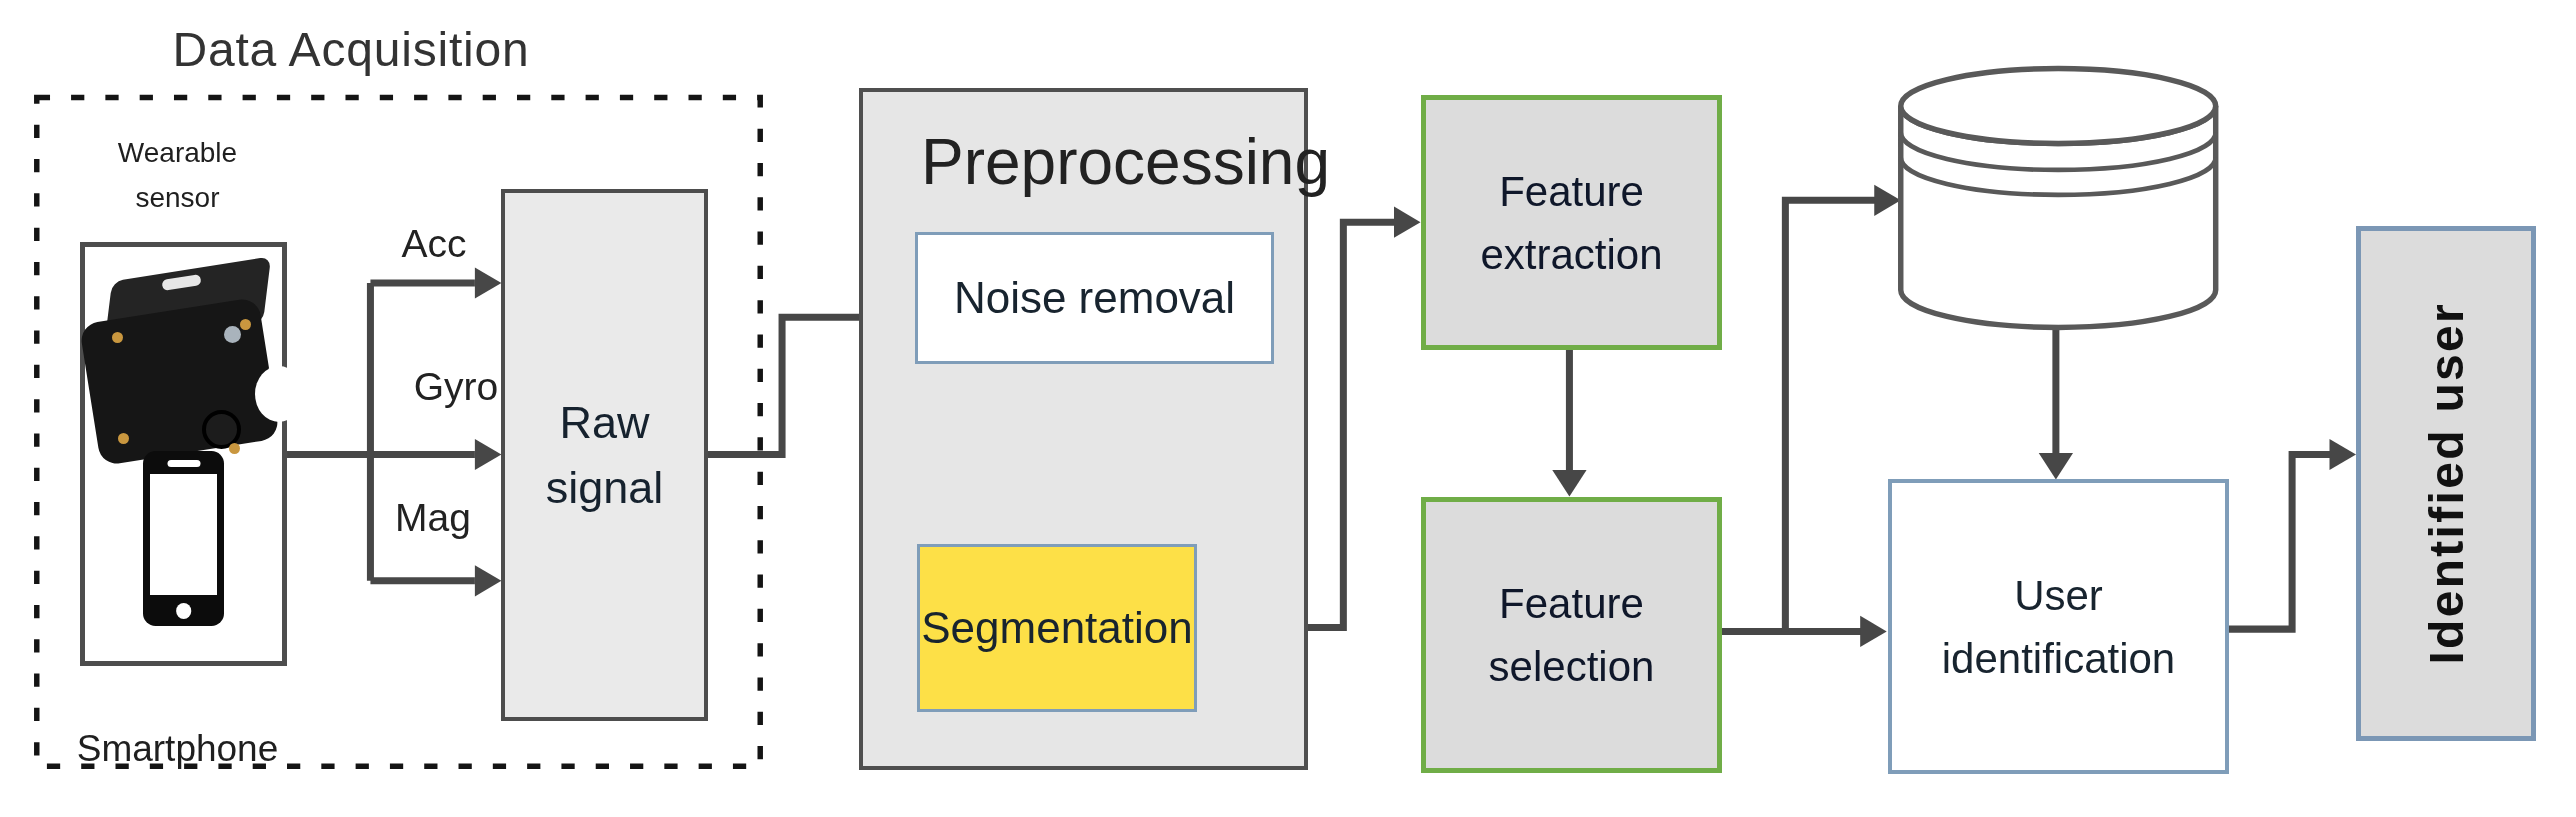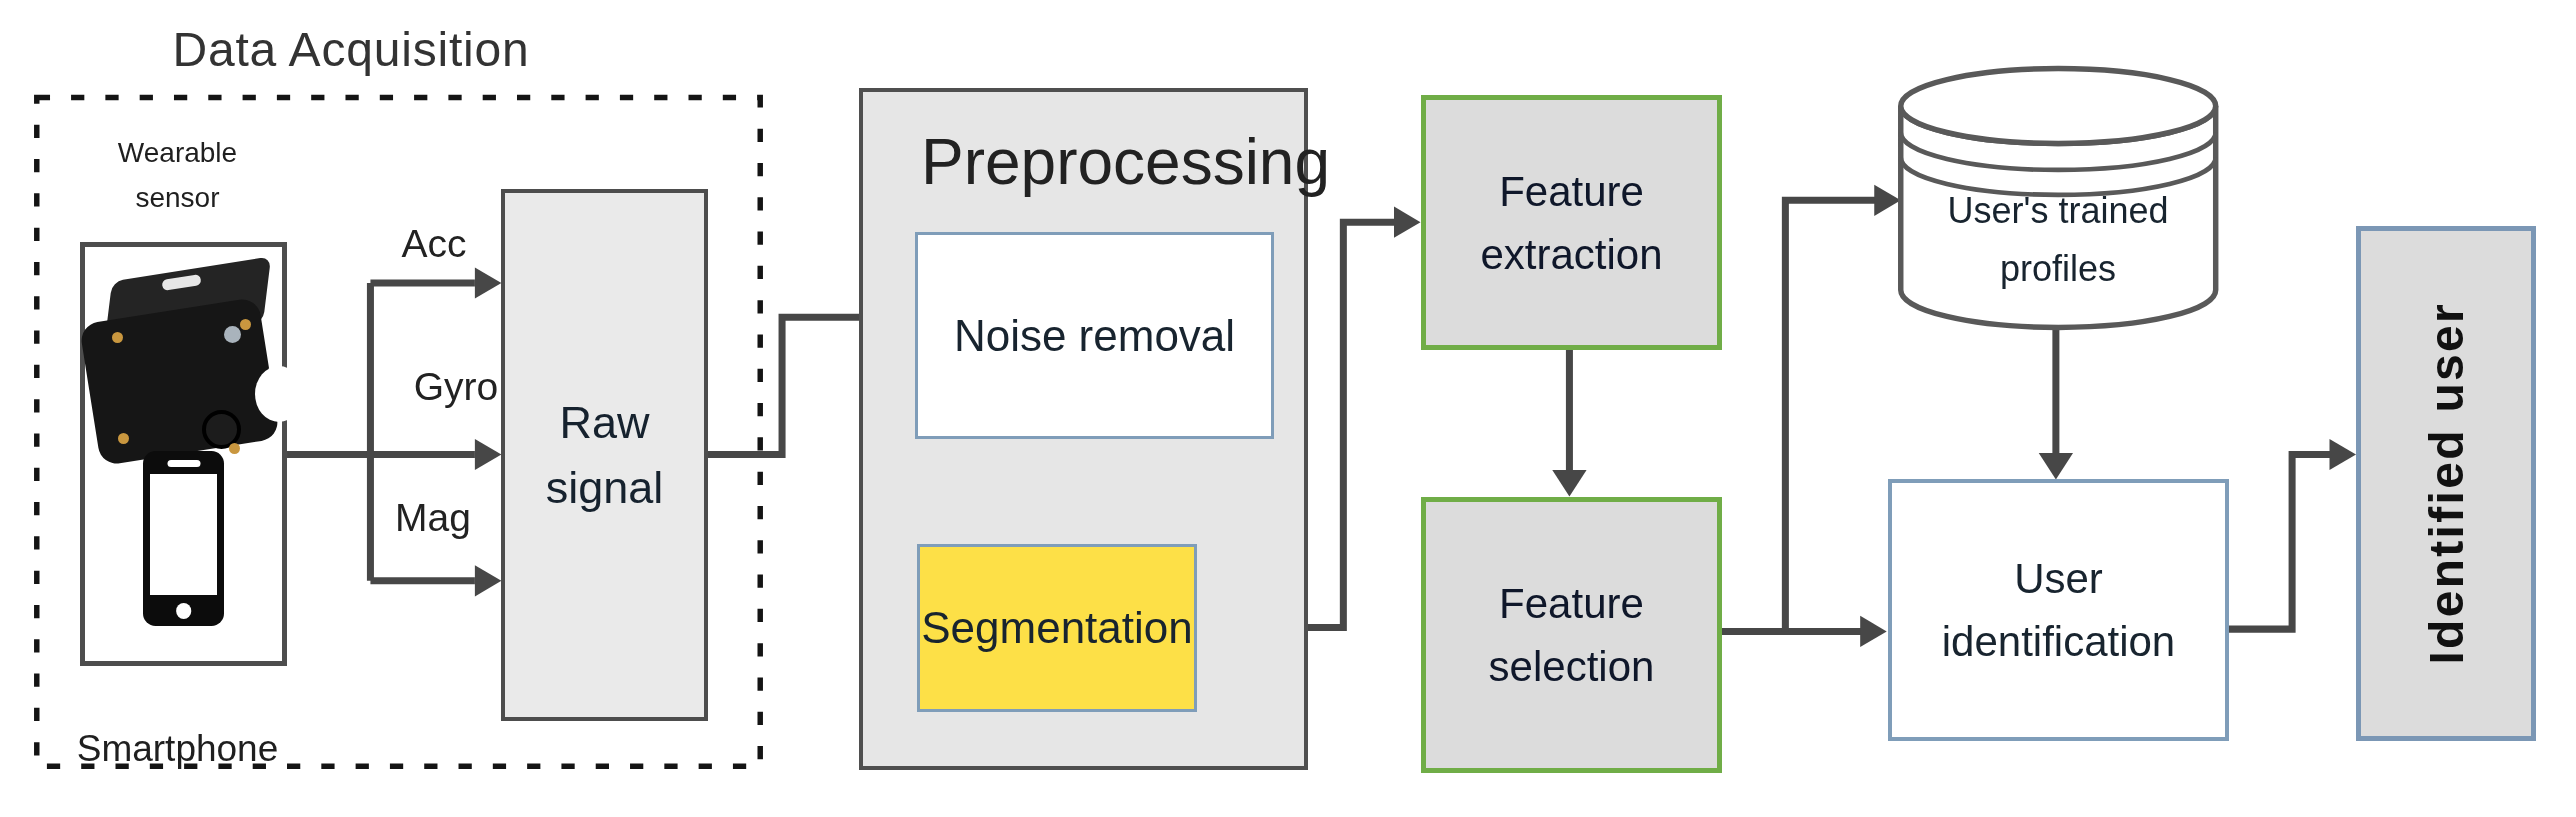--- a/index.html
+++ b/index.html
@@ -12,27 +12,27 @@
   
   svg.wires{position:absolute;left:0;top:0;z-index:1;}
   .layer{position:absolute;left:0;top:0;width:100%;height:100%;z-index:2;pointer-events:none;border-radius:31px;}
   .layer > *{pointer-events:auto;}
 
   .title{font-size:48px;color:#333;letter-spacing:0.8px;}
   .inner-box{left:80px;top:242px;width:207px;height:424px;border:5.5px solid #4d4d4d;background:#fff;}
   .raw-signal{left:501px;top:189px;width:207px;height:532px;background:#eaeaea;border:4.7px solid #4d4d4d;font-size:45px;line-height:1.45;color:#16222e;}
   .preprocessing{left:859px;top:88px;width:449px;height:682px;background:#e6e6e6;border:4.7px solid #4f4f4f;}
   .preproc-title{left:859px;top:125px;width:533px;text-align:center;font-size:64px;color:#222;}
-  .noise-removal{left:915px;top:232px;width:359px;height:207px;background:#fff;border:3.9px solid #7f9db9;font-size:44px;color:#18242f;}
+  .noise-removal{left:915px;top:232px;width:359px;height:132px;background:#fff;border:3.9px solid #7f9db9;font-size:44px;color:#18242f;}
   .segmentation{left:917px;top:544px;width:280px;height:168px;background:#fde047;border:3.9px solid #7f9db9;font-size:44px;color:#18242f;}
   .feature{background:#dcdcdc;border:5.5px solid #70ad47;font-size:42px;line-height:1.5;color:#0f172a;}
   .feature-extraction{left:1421px;top:95px;width:301px;height:255px;}
   .feature-selection{left:1421px;top:497px;width:301px;height:276px;}
   .db-label{left:1914px;top:182px;width:288px;text-align:center;font-size:36px;line-height:1.6;color:#18242f;white-space:pre-line;}
-  .user-identification{left:1888px;top:479px;width:341px;height:262px;background:#fff;border:4.7px solid #7f9db9;font-size:42px;line-height:1.5;color:#18242f;}
+  .user-identification{left:1888px;top:479px;width:341px;height:295px;background:#fff;border:4.7px solid #7f9db9;font-size:42px;line-height:1.5;color:#18242f;}
   .identified-user{left:2356px;top:226px;width:180px;height:515px;background:#dcdcdc;border:5.5px solid #7b97b5;}
   .identified-user span{writing-mode:vertical-rl;transform:rotate(180deg);font-size:48px;font-weight:700;color:#111;letter-spacing:2.3px;}
   .wearable-label{left:49px;top:130px;width:257px;text-align:center;font-size:28px;line-height:1.62;}
   .smartphone-label{left:49px;top:692px;width:257px;text-align:center;font-size:37px;margin-top:36px;}
   .sig{position:absolute;transform:translate(-50%,-50%);font-size:39px;color:#222;}
 
   
   .phone{left:143px;top:451px;width:81px;height:175px;background:#0c0c0c;border-radius:12.5px;z-index:3;}
   .phone .screen{position:absolute;left:7px;right:7px;top:23.4px;bottom:31px;background:#fff;}
   .phone .speaker{position:absolute;left:50%;top:8.6px;width:33px;height:7px;background:#fff;border-radius:3.9px;transform:translateX(-50%);}
@@ -138,22 +138,20 @@
     <div class="box noise-removal center">Noise removal</div>
 
     <div class="box segmentation center">Segmentation</div>
 
     <div class="box feature feature-extraction center label">Feature
 extraction</div>
 
     <div class="box feature feature-selection center label">Feature
 selection</div>
 
-    <div class="abs db-label">User's trained
-profiles</div>
 
     <div class="box user-identification center label">User
 identification</div>
 
     <div class="box identified-user center">
       <span>Identified user</span>
     </div>
 
   </div>
 </div>

